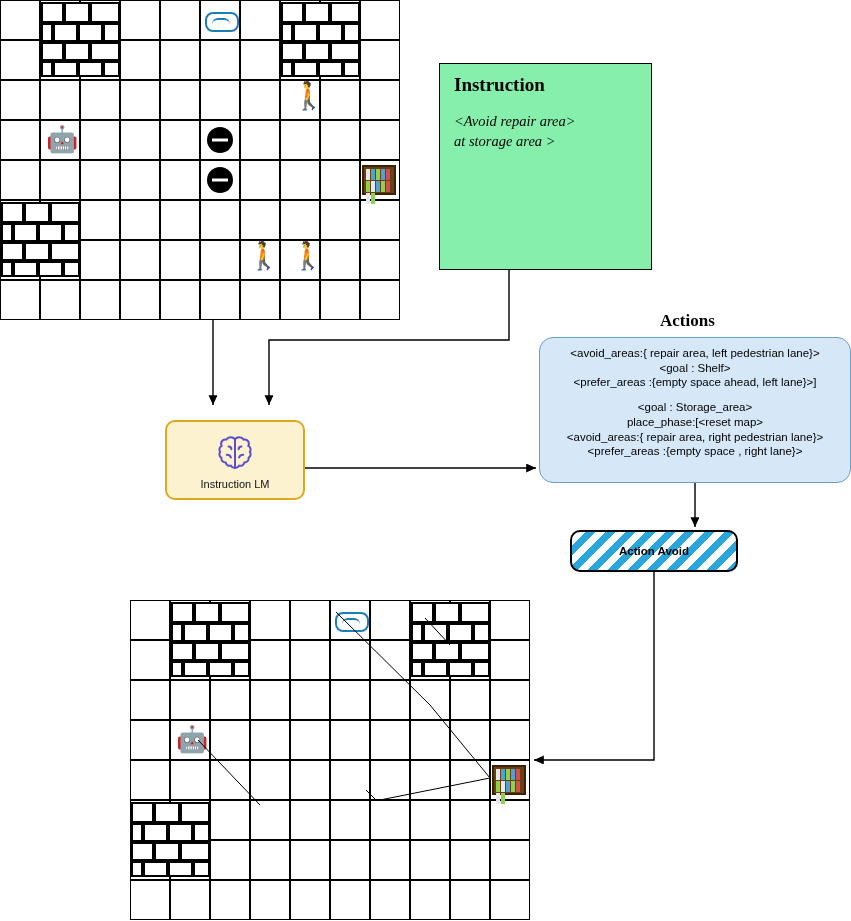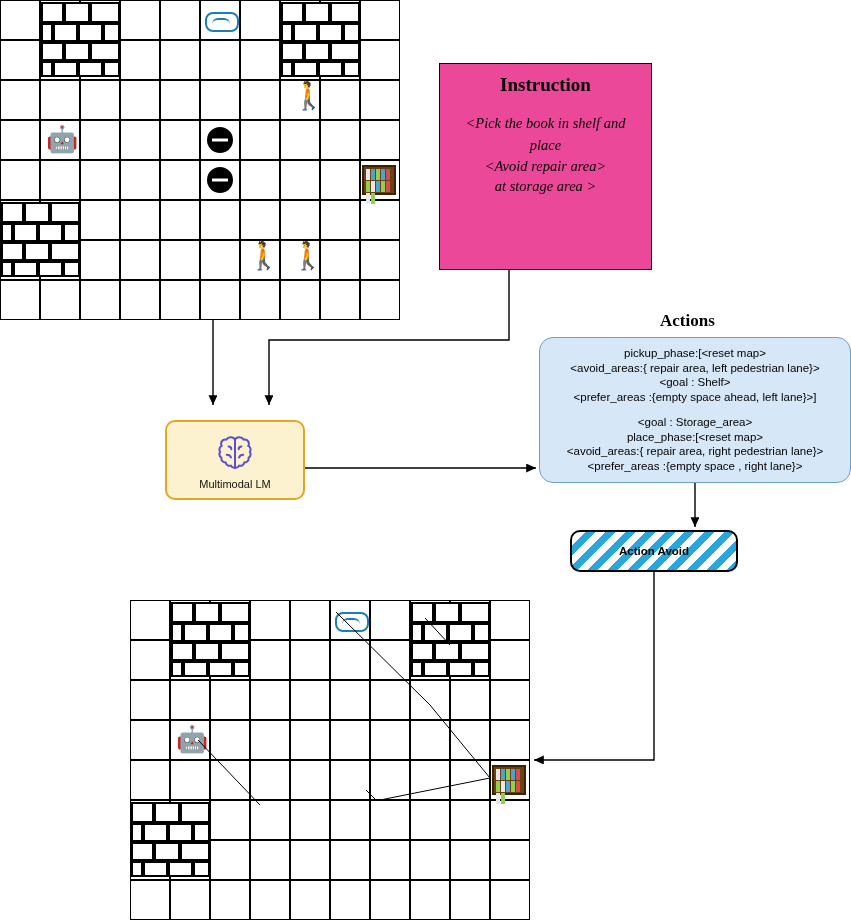--- a/index.html
+++ b/index.html
@@ -106,25 +106,24 @@
     height: 11px;
     background: #e8e8e8;
   }
   .shelf b:nth-child(2n){ background:#4fa3d1; }
   .shelf b:nth-child(3n){ background:#8fd14f; }
   .shelf b:nth-child(5n){ background:#d14f4f; }
 
   
   .instruction-box {
     position: absolute;
-    background: #ec4899;
+    background: #86efac;
     border: 1px solid #000;
     box-sizing: border-box;
-    padding: 10px 20px;
-    text-align: center;
+    padding: 10px 14px;
   }
   .instruction-title {
     font-weight: bold;
     font-size: 19px;
     margin-bottom: 16px;
     font-family: "Liberation Serif", serif;
   }
   .instruction-line {
     font-style: italic;
     font-size: 14.5px;
@@ -357,28 +356,26 @@
           <b></b>
           <b></b>
         </div>
     </div>
     <div class="abs pedestrian" style="left:247px; top:243px;">🚶</div>
     <div class="abs pedestrian" style="left:291px; top:243px;">🚶</div>
   </div>
 
   <div class="instruction-box" style="left:439px; top:63px; width:213px; height:207px;">
     <div class="instruction-title">Instruction</div>
-    <div class="instruction-line">&lt;Pick the book in shelf and place</div>
     <div class="instruction-line tight">&lt;Avoid repair area&gt;</div>
     <div class="instruction-line" style="margin-bottom:14px;">at storage area &gt;</div>
   </div>
 
   <div class="actions-title" style="left:660px; top:311px;">Actions</div>
   <div class="actions-box" style="left:539px; top:337px; width:312px; height:146px;">
-    <div>pickup_phase:[&lt;reset map&gt;</div>
     <div>&lt;avoid_areas:{ repair area, left pedestrian lane}&gt;</div>
     <div>&lt;goal : Shelf&gt;</div>
     <div>&lt;prefer_areas :{empty space ahead, left lane}&gt;]</div>
     <div class="gap"></div>
     <div>&lt;goal : Storage_area&gt;</div>
     <div>place_phase:[&lt;reset map&gt;</div>
     <div>&lt;avoid_areas:{ repair area, right pedestrian lane}&gt;</div>
     <div>&lt;prefer_areas :{empty space , right lane}&gt;</div>
   </div>
 
@@ -386,21 +383,21 @@
     <span class="brain">
       <svg viewBox="0 0 48 48" width="44" height="44">
         <g fill="none" stroke="#5b4fcf" stroke-width="2.2" stroke-linecap="round">
           <path d="M24 10c-2.6-3-7.5-2.6-9.3.4-3.1-.6-5.9 1.6-5.9 4.6 0 .9.2 1.6.6 2.3-2.4 1.3-3.2 4.3-1.7 6.6-1.4 2.1-.8 5 1.4 6.3-.4 2.8 1.8 5.3 4.7 5.3.6 2.6 3.2 4.2 5.8 3.4 1 1.7 2.8 2.6 4.4 2.3"></path>
           <path d="M24 10c2.6-3 7.5-2.6 9.3.4 3.1-.6 5.9 1.6 5.9 4.6 0 .9-.2 1.6-.6 2.3 2.4 1.3 3.2 4.3 1.7 6.6 1.4 2.1.8 5-1.4 6.3.4 2.8-1.8 5.3-4.7 5.3-.6 2.6-3.2 4.2-5.8 3.4-1 1.7-2.8 2.6-4.4 2.3"></path>
           <path d="M24 10v31"></path>
           <path d="M17 18c2 0 3 1.4 3 3M31 18c-2 0-3 1.4-3 3M15 27c2.4 0 4 1.2 4.6 3M33 27c-2.4 0-4 1.2-4.6 3"></path>
         </g>
       </svg>
     </span>
-    <span class="mlm-label">Multimodal LM</span>
+    <span class="mlm-label">Instruction LM</span>
   </div>
 
   <div class="parser-box" style="left:570px; top:530px; width:168px; height:42px;">
     <span class="parser-label">Action Avoid</span>
   </div>
 
   <div class="abs" style="left:130px; top:600px; width:400px; height:320px;">
 
     <div class="abs" style="left:200px; top:40px; width:40px; height:40px; background:#d6d2e8;"></div>
     <div class="abs" style="left:240px; top:80px; width:40px; height:40px; background:#d6d2e8;"></div>

